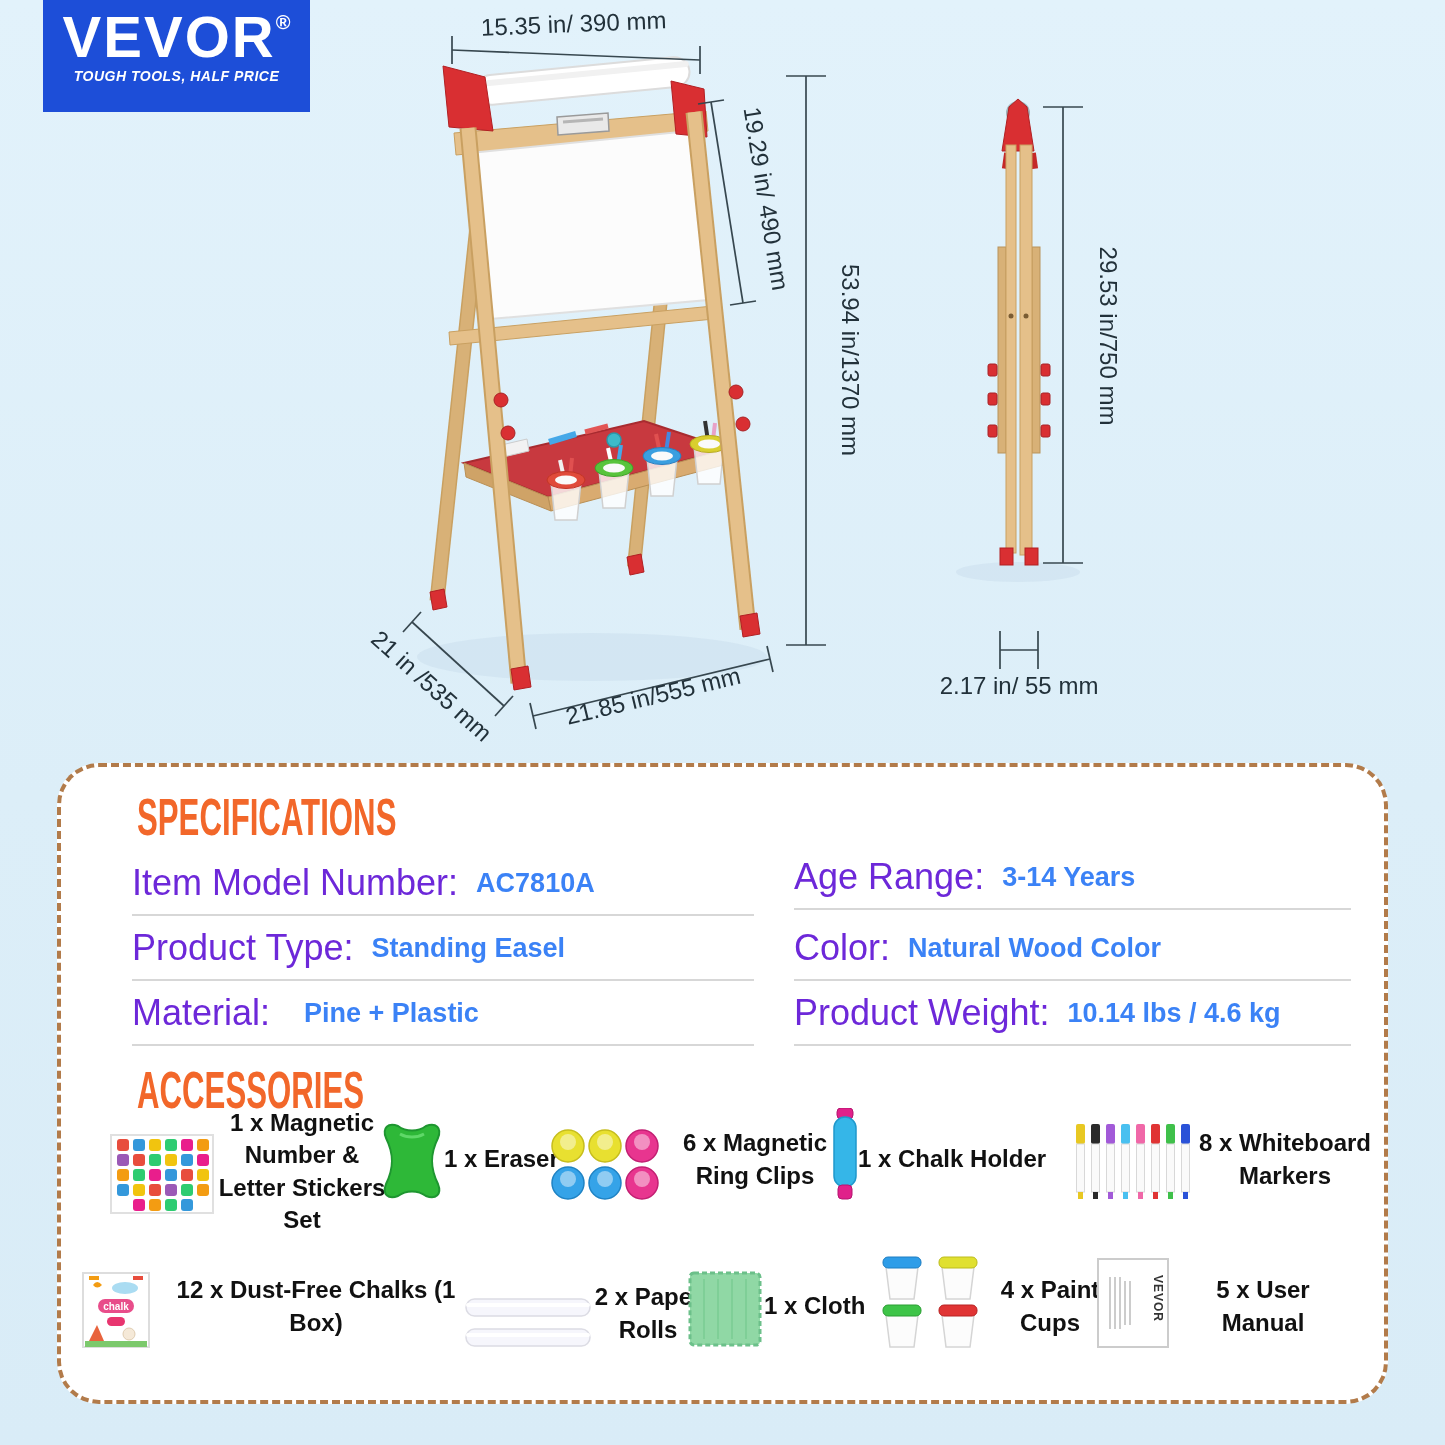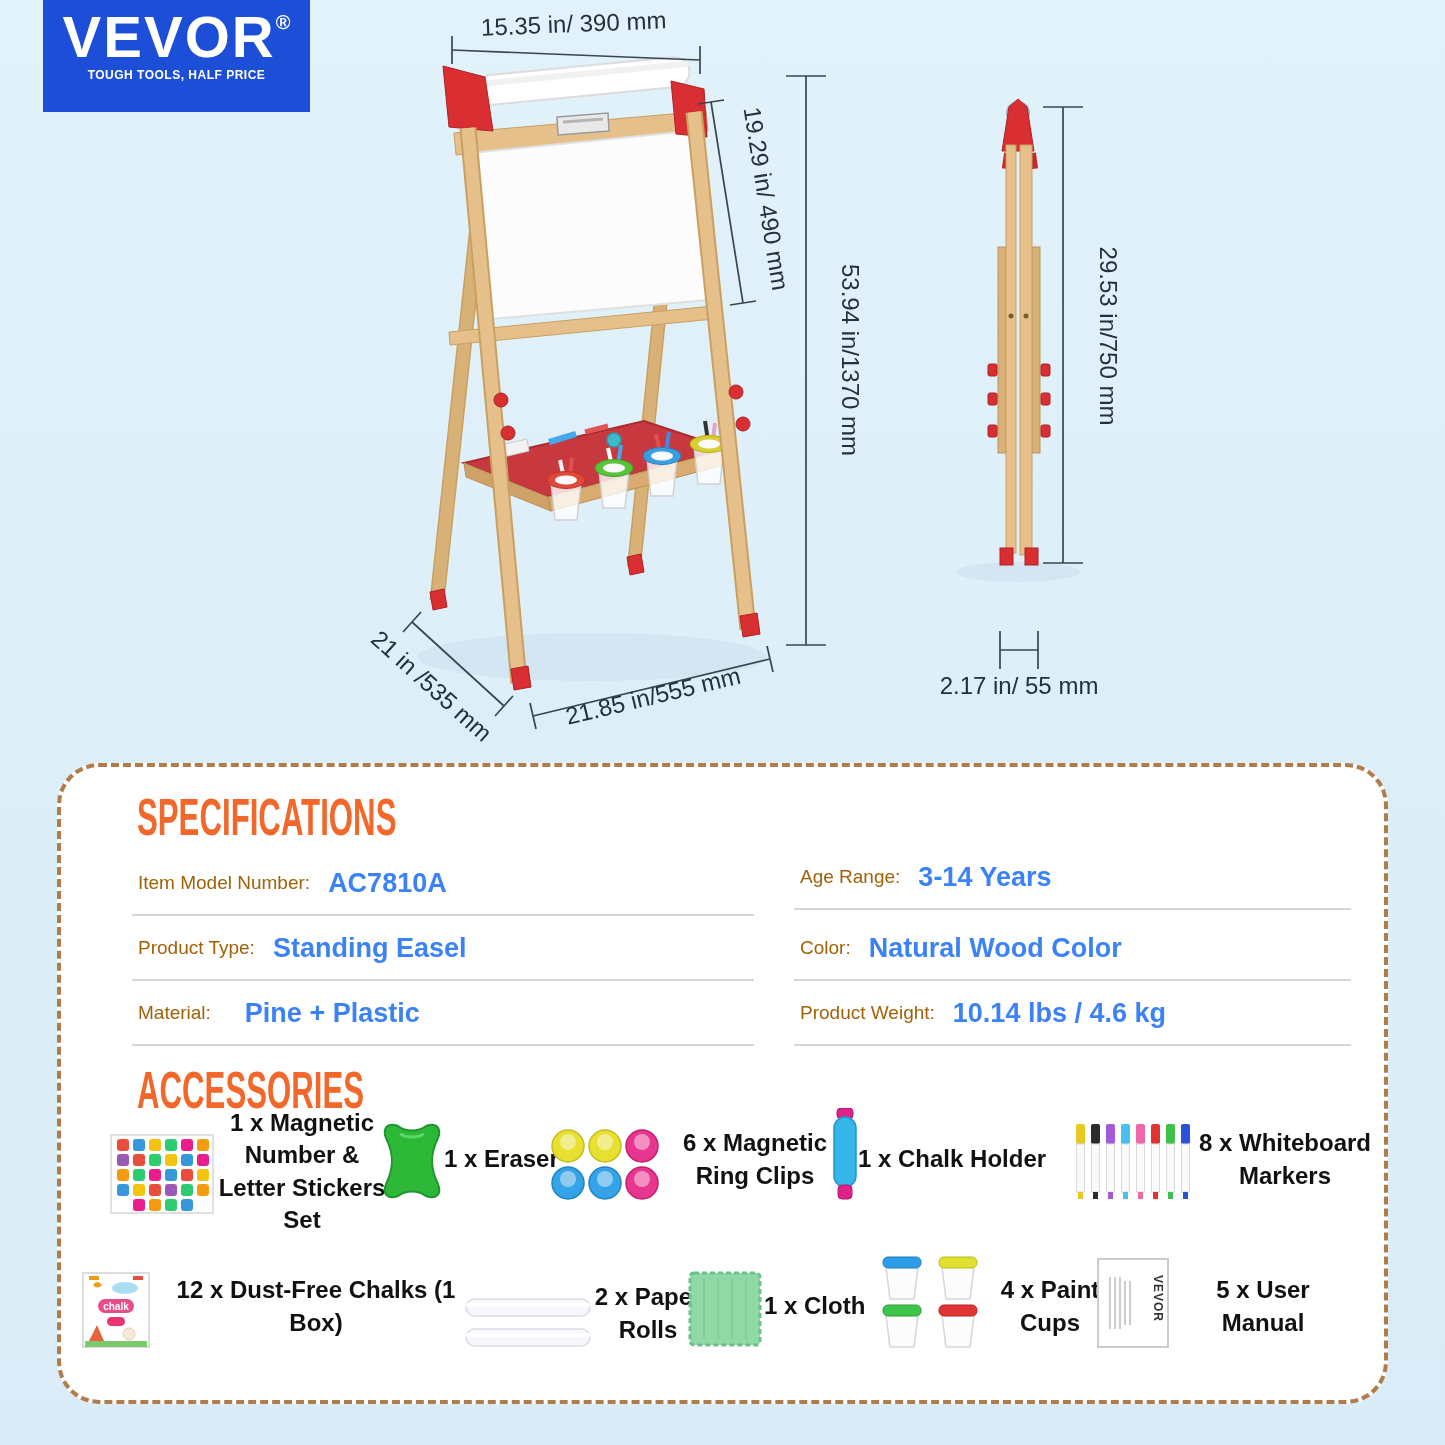--- a/index.html
+++ b/index.html
@@ -8,38 +8,38 @@
     background:linear-gradient(180deg,#e2f2fb 0%,#dceef8 55%,#d9ecf7 100%);
     font-family:"Liberation Sans","DejaVu Sans",sans-serif;
   }
   
   .logo{
     position:absolute;left:43px;top:0;width:267px;height:112px;
     background:#1d4ed8;color:#fff;text-align:center;
   }
   .logo .brand{font-size:58px;font-weight:bold;letter-spacing:2px;line-height:66px;display:inline-block;margin-top:4px;}
   .logo .reg{font-size:20px;font-weight:bold;vertical-align:28px;}
-  .logo .tagline{font-size:12px;font-weight:bold;letter-spacing:.5px;margin-top:-2px;}
+  .logo .tagline{font-size:14px;font-weight:bold;letter-spacing:.5px;margin-top:-2px;font-style:italic;}
   
   svg text.dim{font-family:"Liberation Sans","DejaVu Sans",sans-serif;font-size:24px;fill:#22313a;}
   
   .panel{
     position:absolute;left:57px;top:763px;width:1323px;height:633px;
     background:#ffffff;border:4px dashed #b27b4a;border-radius:42px;
   }
   .panel h2{
     position:absolute;margin:0;color:#f2672a;font-weight:bold;
     font-size:52px;line-height:1;letter-spacing:0;
     transform:scaleX(0.6);transform-origin:left center;white-space:nowrap;
   }
   .spec-row{
     position:absolute;height:62px;display:flex;align-items:center;gap:18px;
     border-bottom:2px solid #d7d7d7;white-space:nowrap;
   }
-  .spec-row .lbl{color:#a16207;font-size:19px;margin-left:6px;}
+  .spec-row .lbl{color:#6d28d9;font-size:36px;}
   .spec-row .val{color:#3b82f6;font-size:27px;font-weight:bold;}
   .acc-item{position:absolute;display:flex;flex-direction:row;align-items:center;}
   .acc-icon{height:95px;display:flex;align-items:flex-end;justify-content:center;margin-bottom:10px;}
   .acc-label{font-size:24px;font-weight:bold;color:#111;text-align:center;line-height:1.35;}
 </style>
 </head>
 <body>
 
 <div class="logo">
   <div><span class="brand">VEVOR</span><span class="reg">®</span></div>

